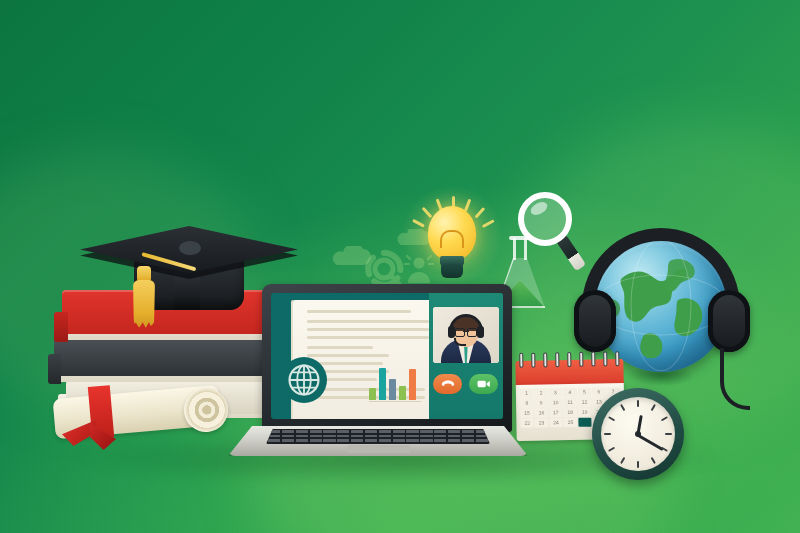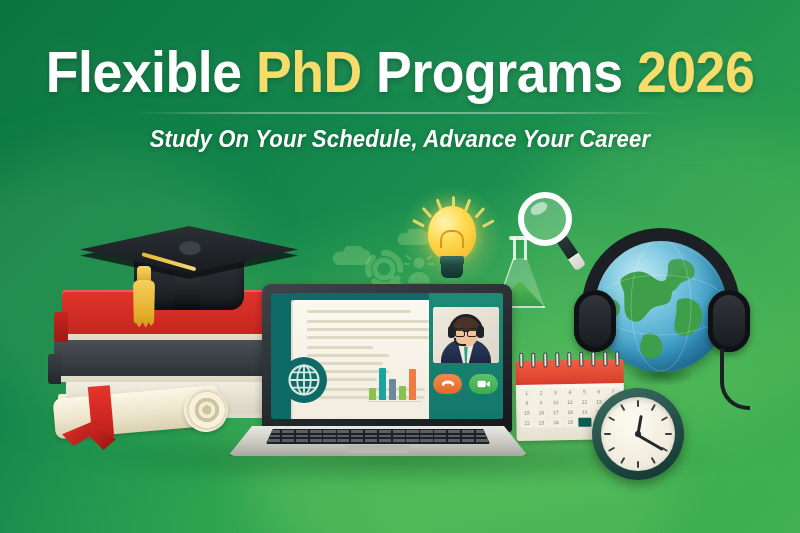--- a/index.html
+++ b/index.html
@@ -344,25 +344,20 @@
     </svg>
   </div>
   <div class="ghost" style="left:404px;top:252px;">
     <svg width="30" height="32" viewBox="0 0 30 32">
       <circle cx="15" cy="11" r="5.5" fill="#a8e08d"></circle>
       <path d="M4 31c0-7 5-11 11-11s11 4 11 11z" fill="#a8e08d"></path>
       <path d="M3 4l3 3M27 4l-3 3M1 12h4M25 12h4" stroke="#a8e08d" stroke-width="2.2" stroke-linecap="round"></path>
     </svg>
   </div>
 
-  <div class="header">
-    <div class="title"><span>Flexible </span><span class="gold">PhD</span><span> Programs </span><span class="gold">2026</span></div>
-    <div class="divider"></div>
-    <div class="subtitle">Study On Your Schedule, Advance Your Career</div>
-  </div>
 
   <div class="scene">
 
     <div class="floor-shadow"></div>
 
     <div class="globe-wrap">
       <div class="globe-stand"></div>
       <div class="globe">
         <svg viewBox="0 0 134 134">
           <g fill="#3f9e4a">

